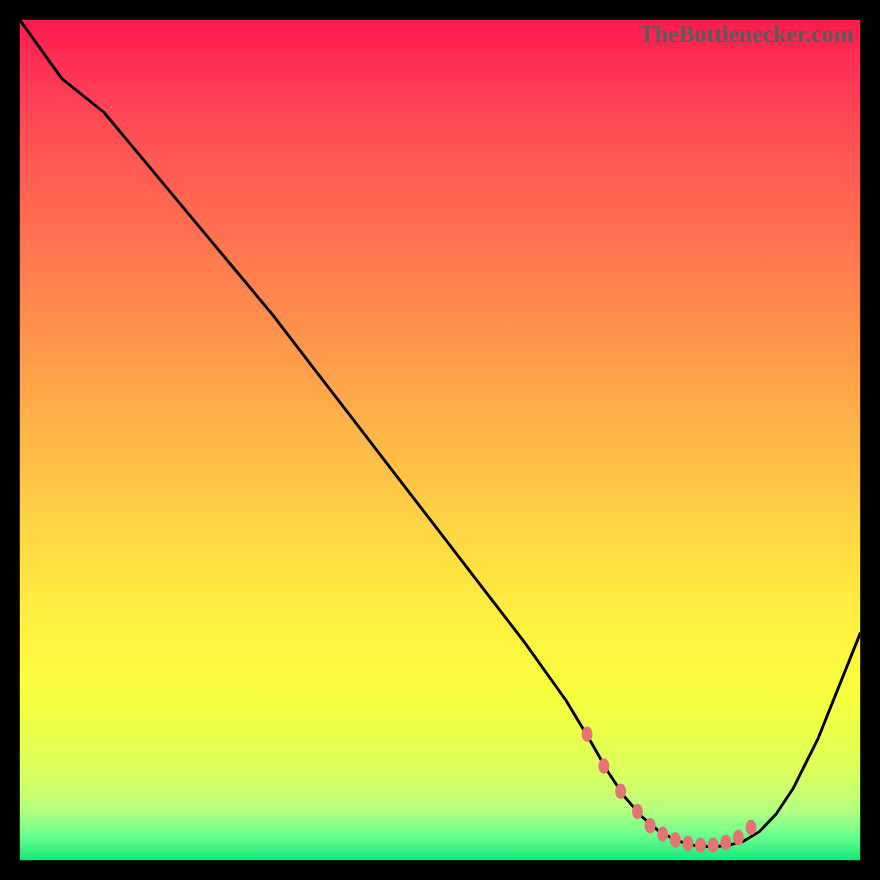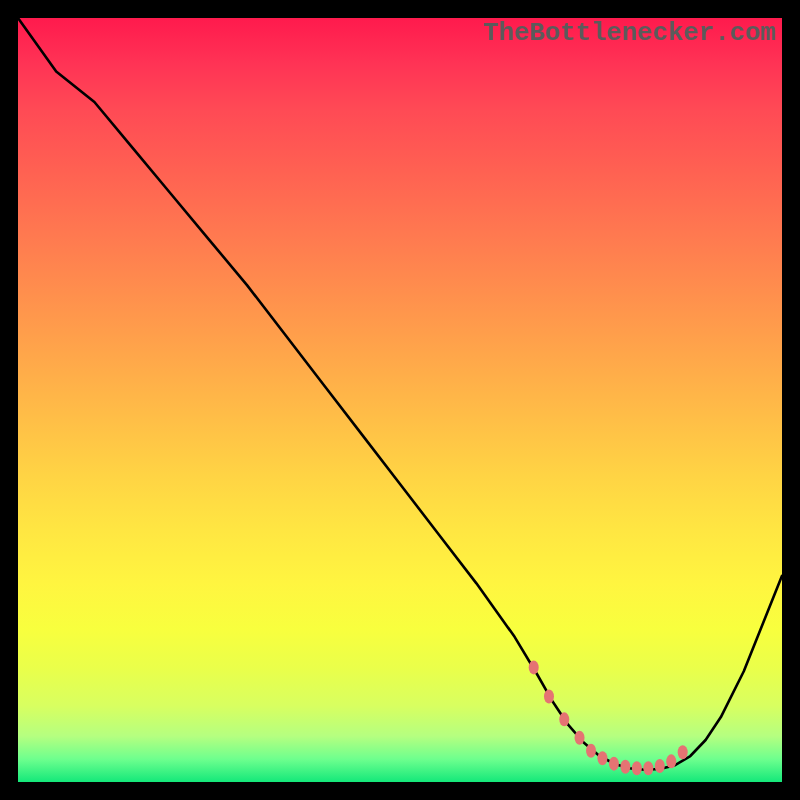--- a/index.html
+++ b/index.html
@@ -39,22 +39,22 @@
       #d8ff60 90%,
       #b5ff80 94%,
       #6eff8e 97%,
       #14e87a 100%
     );
   }
   .attribution {
     position: absolute;
     top: 0;
     right: 6px;
-    font-family: Liberation Mono, monospace;
-    font-size: 26px;
+    font-family: Liberation Serif, serif;
+    font-size: 22px;
     font-weight: 600;
     color: #5b5b5b;
     letter-spacing: -0.2px;
     z-index: 5;
   }
   svg.curve {
     position: absolute;
     left: 0;
     top: 0;
     width: 764px;

